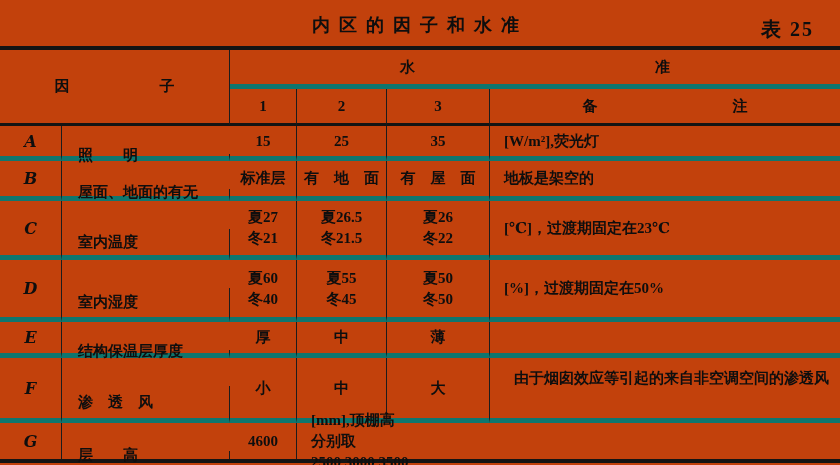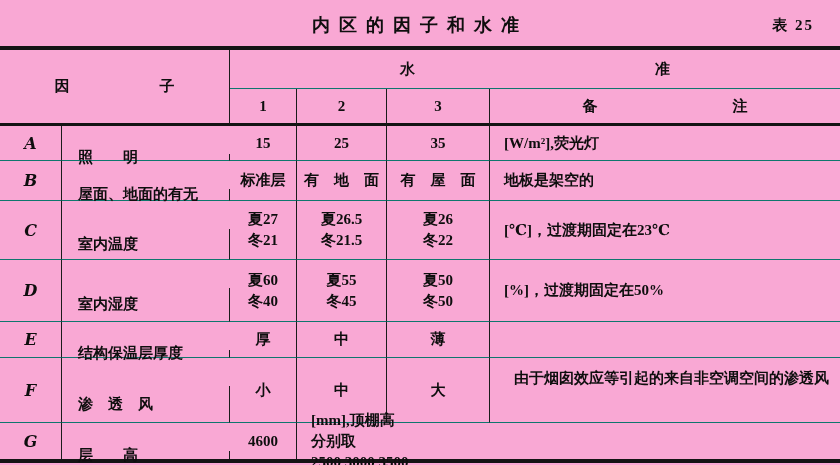--- a/index.html
+++ b/index.html
@@ -1,42 +1,42 @@
 <!DOCTYPE html>
 <html><head>
 <meta charset="utf-8">
 <style>
   html,body{margin:0;padding:0;background:#e8e8e6;}
   .page{
-    position:relative;width:840px;height:465px;background:#f9a8d4;
+    position:relative;width:840px;height:465px;background:#c2410c;
     font-family:"Liberation Serif","DejaVu Serif",serif;color:#0e0e0e;overflow:hidden;
   }
   .titlebar{position:absolute;top:0;left:0;width:840px;height:46px;}
   .doc-title{
     position:absolute;top:13px;left:0;width:100%;text-align:center;
     font-size:18px;font-weight:bold;letter-spacing:9px;white-space:pre;
   }
   .table-label{
-    position:absolute;top:16px;right:26px;font-size:15px;font-weight:bold;letter-spacing:2px;
+    position:absolute;top:16px;right:26px;font-size:20px;font-weight:bold;letter-spacing:2px;
   }
   .tbl{
     position:absolute;top:46px;left:0;width:840px;
     display:grid;
     grid-template-columns:62px 168px 67px 90px 103px 350px;
     grid-template-rows:39px 37px 35px 40px 59px 62px 36px 65px 36px;
     border-top:4px solid #141414;
     border-bottom:4px solid #141414;
   }
   .c{
     box-sizing:border-box;display:flex;align-items:center;justify-content:center;
     font-size:15px;font-weight:bold;white-space:pre-wrap;line-height:21px;
     border-color:#1c1c1c;
   }
   .bR{border-right:1px solid #1c1c1c;}
-  .bB{border-bottom:1px solid #0f766e;}
+  .bB{border-bottom:5px solid #0f766e;}
   .bBthick{border-bottom:3px solid #141414;}
   .hdr-factor{grid-row:1/3;grid-column:1/3;}
   .hdr-level{grid-column:3/7;}
   .letter{font-family:"DejaVu Serif",serif;font-style:italic;font-size:16px;}
   .factor{justify-content:flex-start;padding-left:16px;margin-top:28px;}
   .remark{justify-content:flex-start;padding-left:14px;padding-right:18px;}
   .remark-f{
     display:block;justify-content:initial;align-items:initial;
     padding:9px 4px 0 8px;text-indent:16px;line-height:23px;
   }

